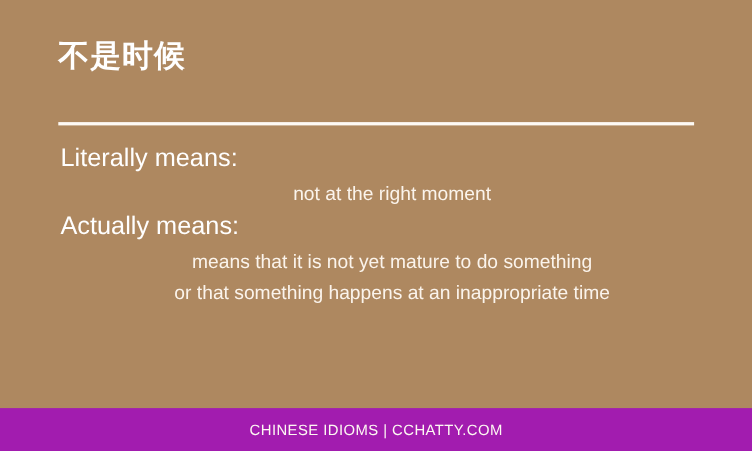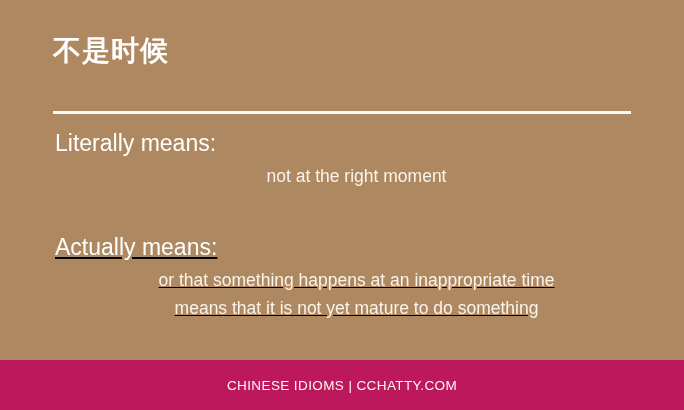--- a/index.html
+++ b/index.html
@@ -50,22 +50,20 @@
   }
 
   
   .body {
     position: absolute;
     left: 55px;
     top: 128px;
     width: 600px;
   }
   .section + .section {
-    margin-top: 42px;
-    text-decoration: underline;
   }
   .sec-title {
     color: #ffffff;
     font-size: 23px;
     line-height: 30px;
     font-weight: 400;
     white-space: nowrap;
   }
   .sec-line {
     color: #fbf4ec;
@@ -79,22 +77,22 @@
     margin-top: 4px;
     text-align: center;
   }
 
   
   .footer {
     position: absolute;
     left: 0;
     right: 0;
     bottom: 0;
-    height: 50px;
-    background: #be185d;
+    height: 39px;
+    background: #a21caf;
     display: flex;
     align-items: center;
     justify-content: center;
   }
   .footer-text {
     color: #fdf8f2;
     font-size: 13.5px;
     letter-spacing: 0.4px;
     font-weight: 400;
     white-space: nowrap;
@@ -116,22 +114,22 @@
     <div class="section">
       <div class="sec-title">Literally means:</div>
       <div class="sec-body">
         <div class="sec-line">not at the right moment</div>
       </div>
     </div>
 
     <div class="section">
       <div class="sec-title">Actually means:</div>
       <div class="sec-body">
+        <div class="sec-line">means that it is not yet mature to do something</div>
         <div class="sec-line">or that something happens at an inappropriate time</div>
-        <div class="sec-line">means that it is not yet mature to do something</div>
       </div>
     </div>
 
   </div>
 
   <div class="footer">
     <div class="footer-text">CHINESE IDIOMS | CCHATTY.COM</div>
   </div>
 
 </div>

